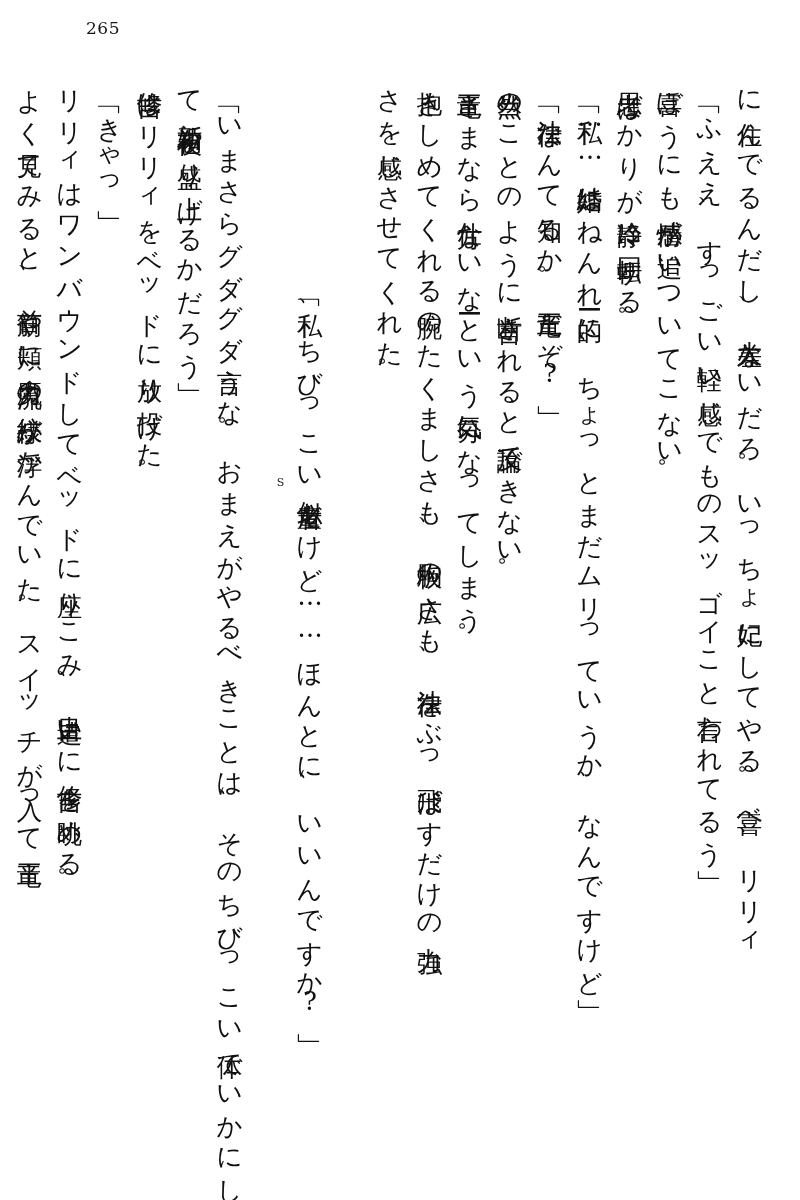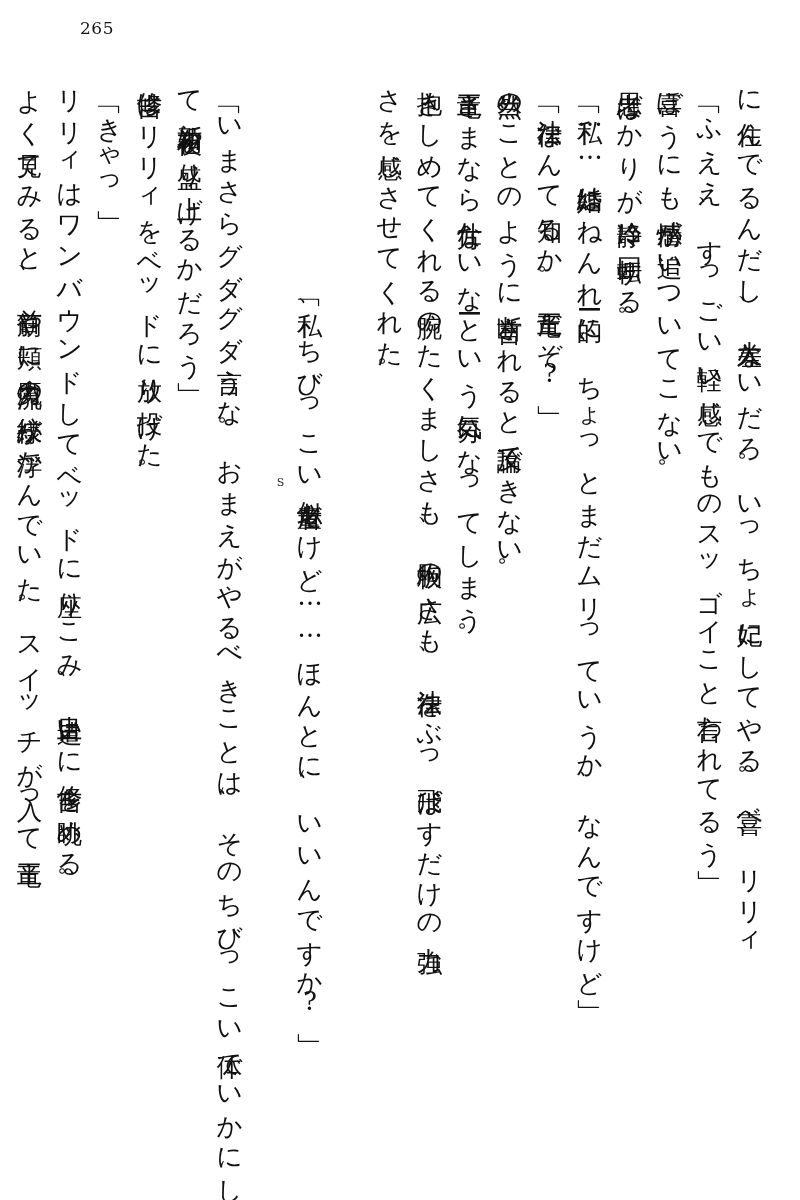--- a/index.html
+++ b/index.html
@@ -12,21 +12,21 @@
     width: 800px;
     height: 1200px;
     background: #ffffff;
     overflow: hidden;
     font-family: "DejaVu Serif", "Liberation Serif", serif;
     color: #111111;
   }
   .page-number {
     position: absolute;
     top: 18px;
-    left: 80px;
+    left: 86px;
     font-size: 17px;
     font-family: "DejaVu Serif", "Liberation Serif", serif;
     letter-spacing: 0.5px;
     color: #151515;
   }
   .text-body {
     position: absolute;
     top: 72px;
     left: 28px;
     right: 30px;

